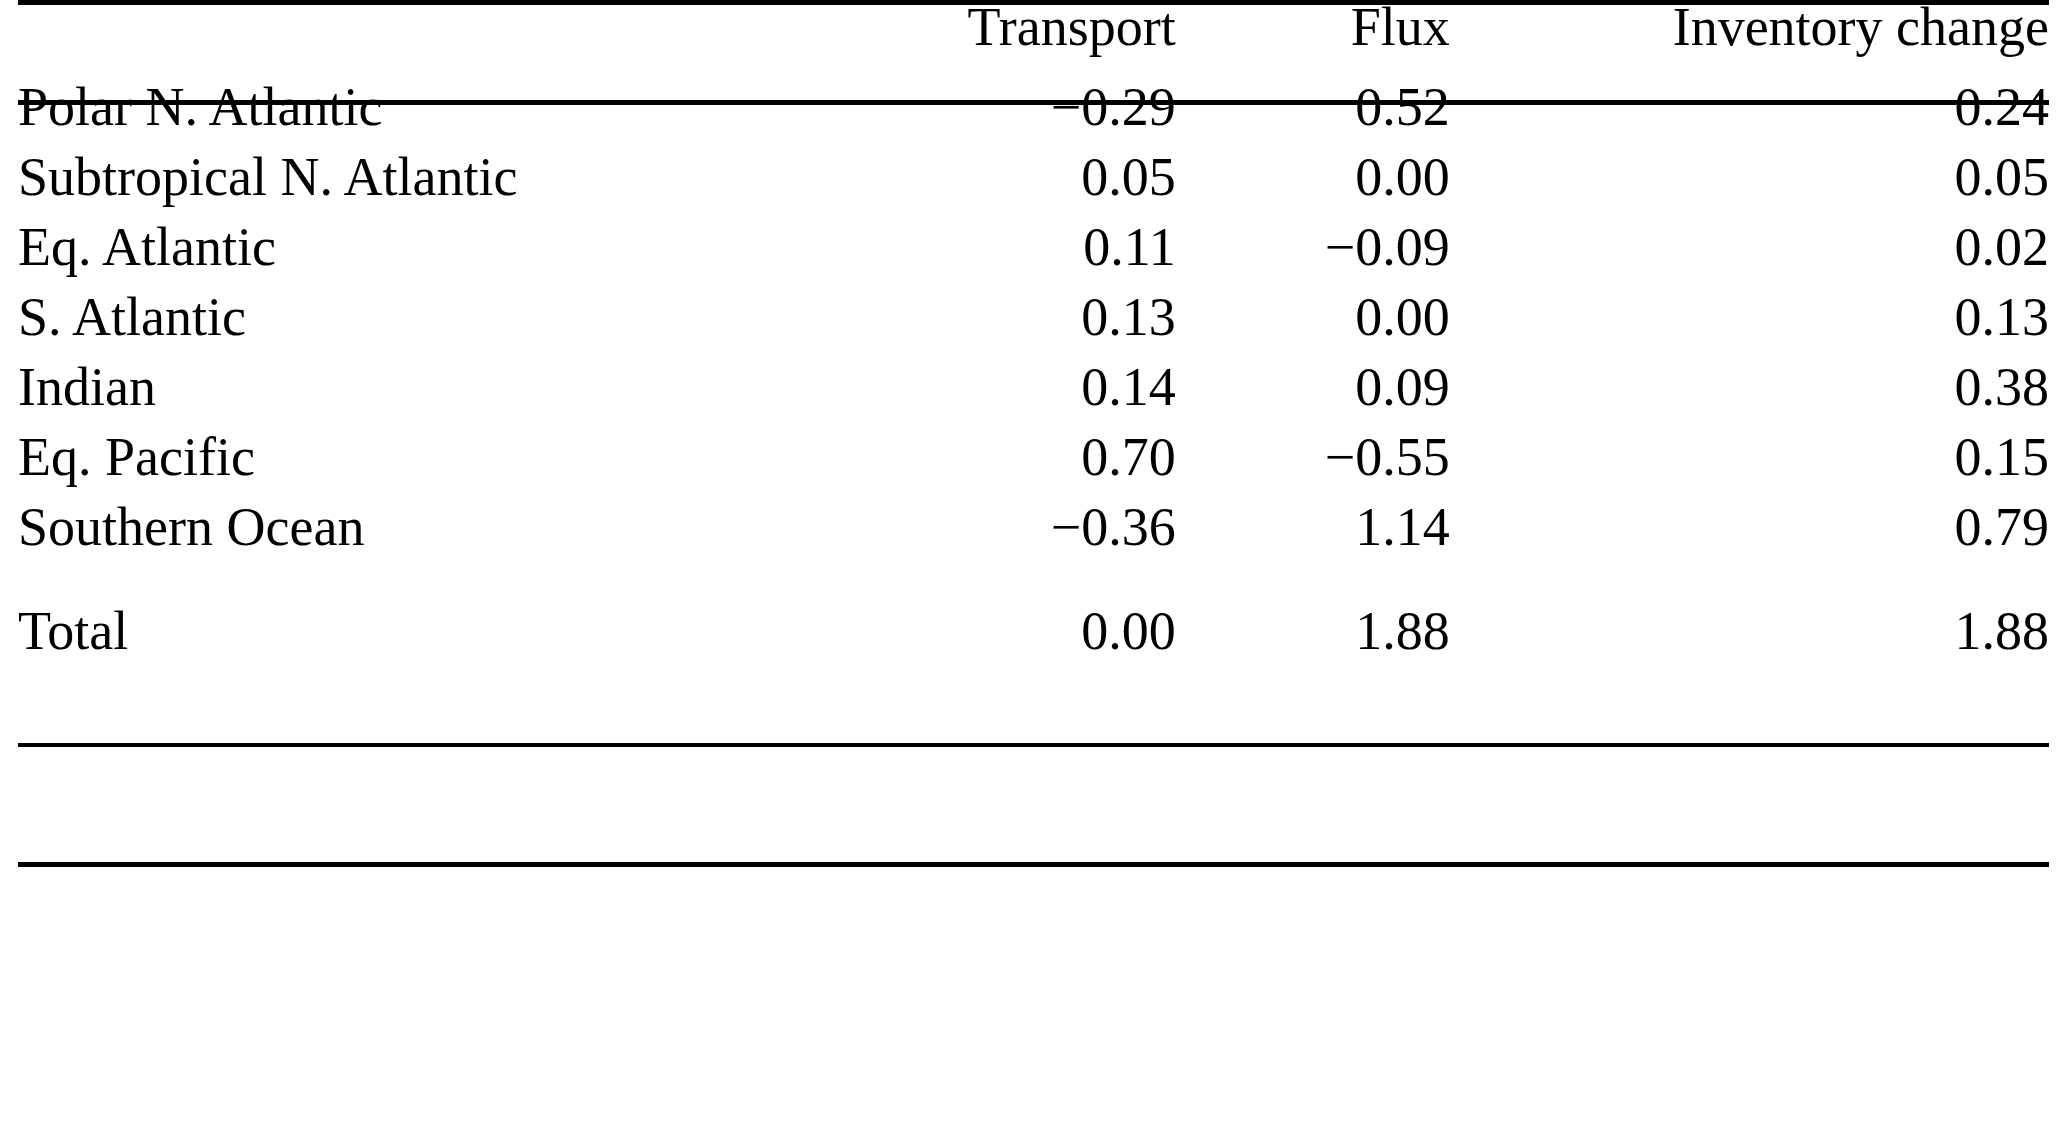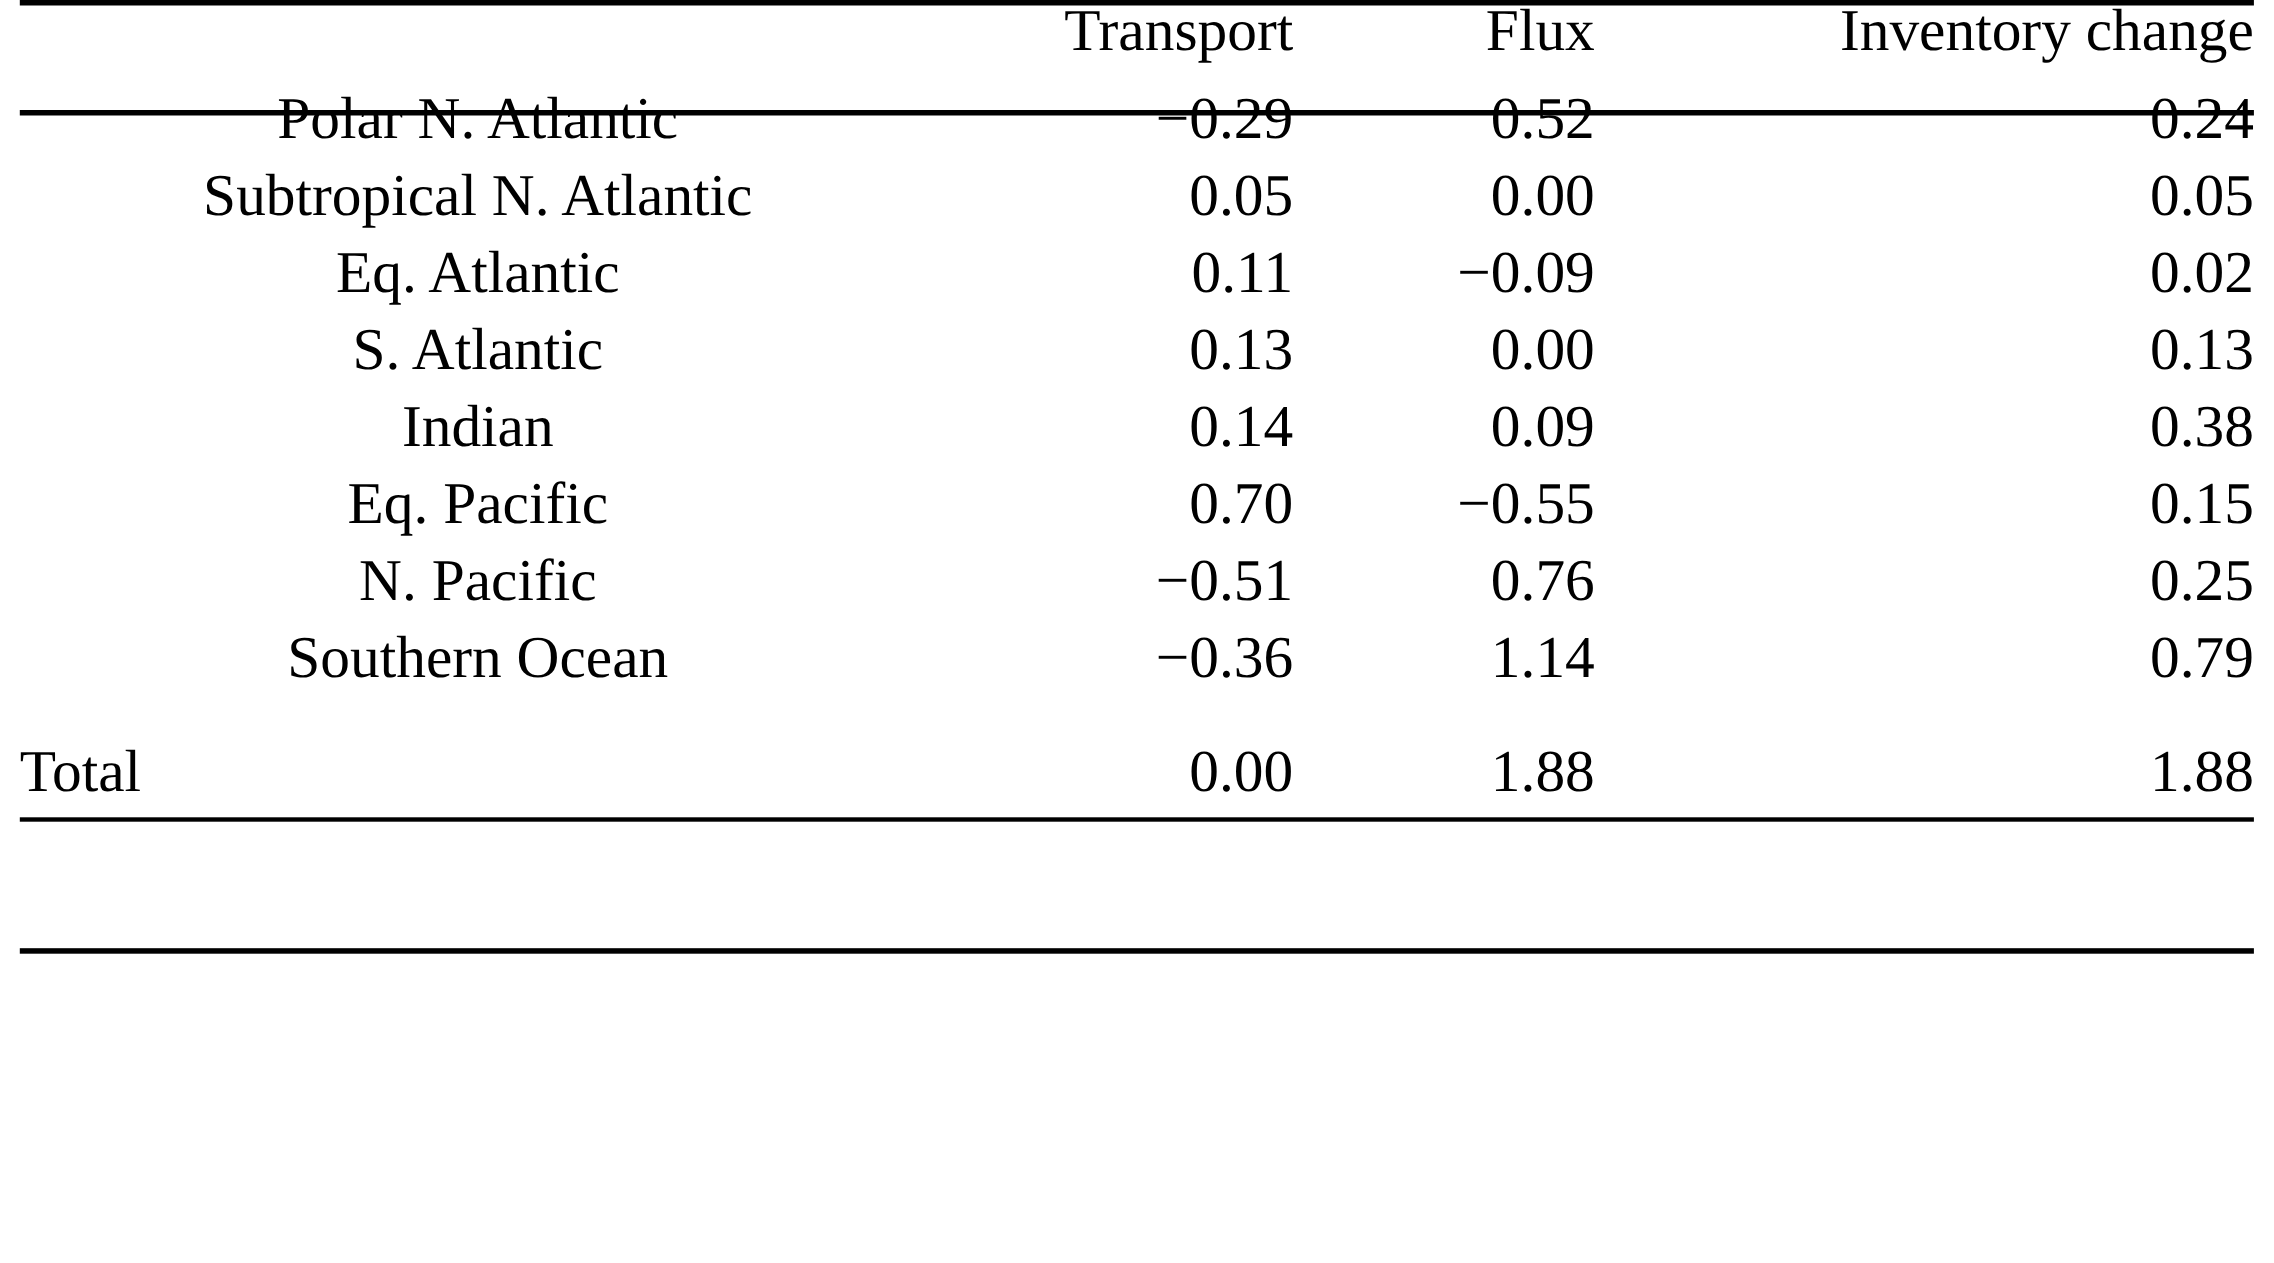--- a/index.html
+++ b/index.html
@@ -48,21 +48,21 @@
   }
   thead th.label-head { text-align: left; }
 
   tbody.body-rows tr:first-child td { padding-top: 26px; }
   tbody.body-rows td {
     text-align: right;
     padding-top: 8px;
     padding-bottom: 8px;
     white-space: nowrap;
   }
-  tbody.body-rows td.label-cell { text-align: center; }
+  tbody.body-rows td.label-cell { text-align: left; }
   tbody.body-rows tr:last-child td { padding-bottom: 24px; }
 
   tbody.total-row td {
     text-align: right;
     padding-top: 26px;
     padding-bottom: 24px;
     white-space: nowrap;
   }
   tbody.total-row td.label-cell { text-align: left; margin-left: 17px; }
 
@@ -133,26 +133,20 @@
         <td>0.09</td>
         <td>0.38</td>
       </tr>
       <tr>
         <td class="label-cell">Eq. Pacific</td>
         <td>0.70</td>
         <td>−0.55</td>
         <td>0.15</td>
       </tr>
       <tr>
-        <td class="label-cell">N. Pacific</td>
-        <td>−0.51</td>
-        <td>0.76</td>
-        <td>0.25</td>
-      </tr>
-      <tr>
         <td class="label-cell">Southern Ocean</td>
         <td>−0.36</td>
         <td>1.14</td>
         <td>0.79</td>
       </tr>
     </tbody>
     <tbody class="total-row">
       <tr>
         <td class="label-cell">Total</td>
         <td>0.00</td>

